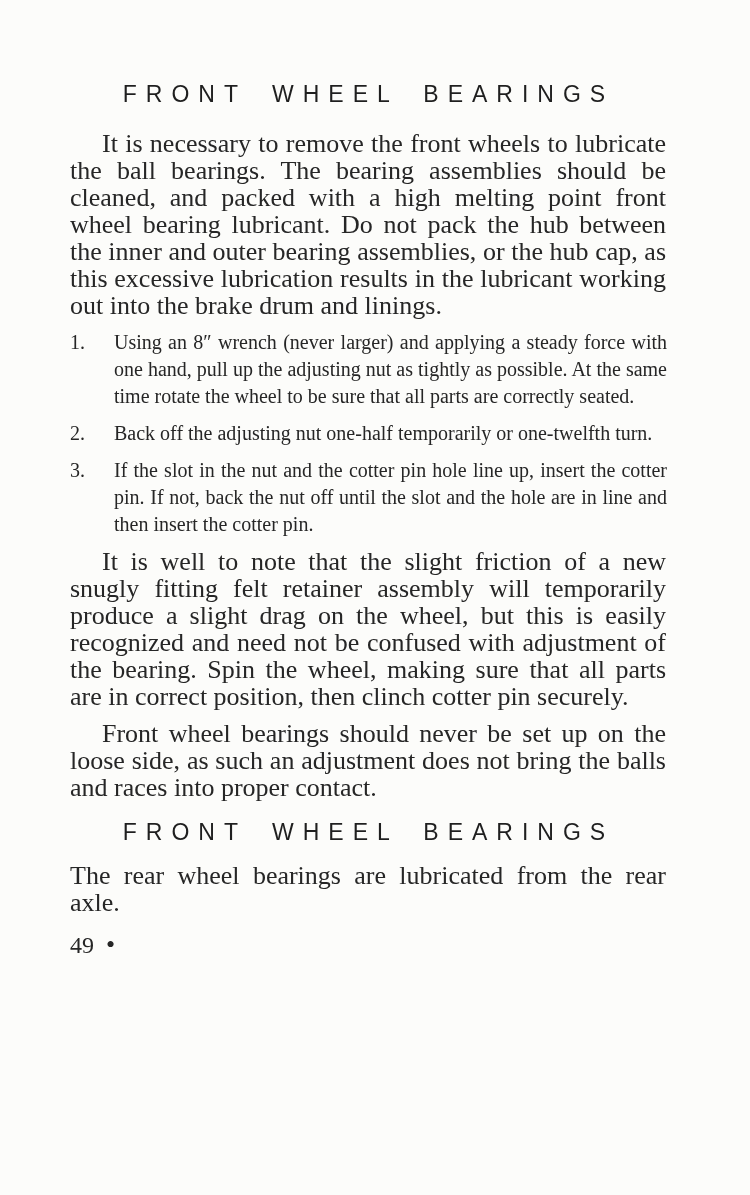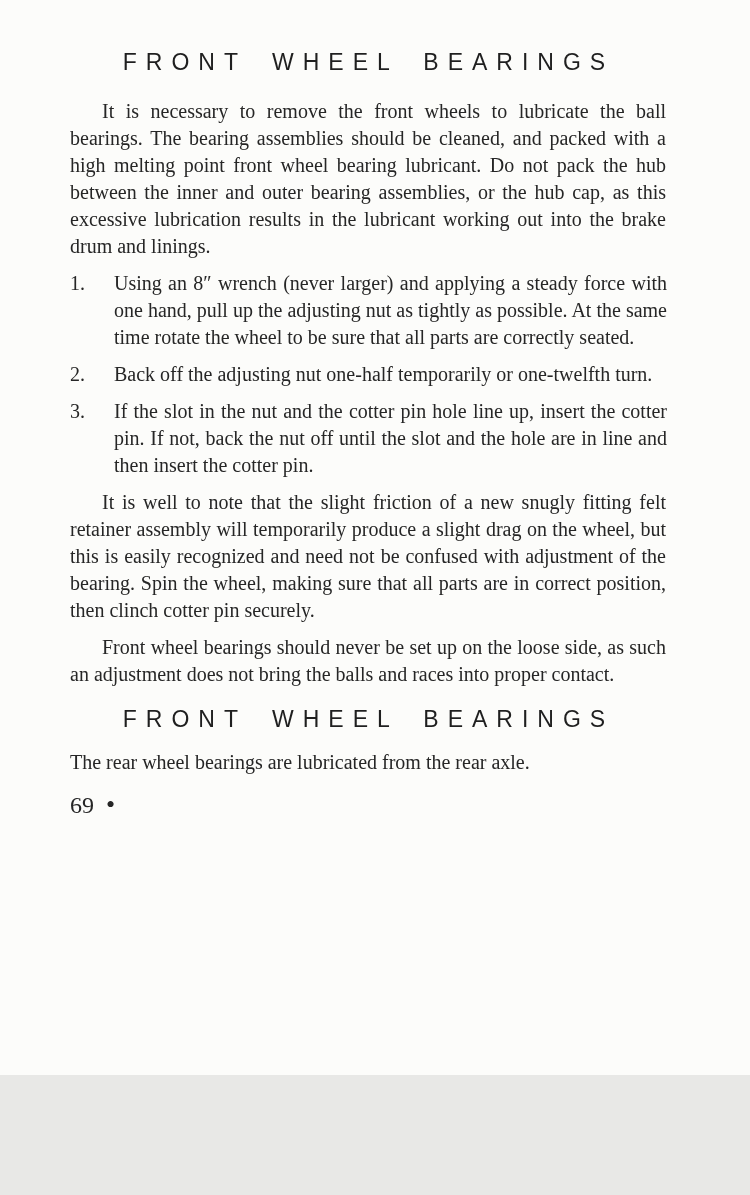--- a/index.html
+++ b/index.html
@@ -3,47 +3,47 @@
 <meta charset="utf-8">
 <style>
   html, body {
     margin: 0;
     padding: 0;
     background: #e8e8e6;
   }
   .page {
     position: relative;
     width: 750px;
-    height: 1075px;
+    height: 1195px;
     margin: 0 auto;
     background: #fcfcfa;
     color: #262626;
     box-sizing: border-box;
-    padding: 46px 83px 0 70px;
+    padding: 78px 83px 0 70px;
     font-family: "Liberation Serif", serif;
     overflow: hidden;
   }
   .heading {
     font-family: "Liberation Sans", sans-serif;
     font-weight: 400;
     font-size: 23px;
     line-height: 32px;
     letter-spacing: 9px;
     word-spacing: 10px;
     text-align: center;
     color: #1f1f1f;
     margin: 0 0 20px 0;
     white-space: nowrap;
   }
   .heading.rear {
     margin: 16px 0 15px 0;
     line-height: 30px;
   }
   p.body-para {
-    font-size: 20px;
+    font-size: 26px;
     line-height: 27px;
     text-align: justify;
     margin: 0 1px 10px 0;
   }
   p.indent { text-indent: 32px; }
   .steps { margin: 0; }
   .step {
     display: flex;
     font-size: 20px;
     line-height: 27px;
@@ -99,17 +99,17 @@
 
   <p class="body-para indent">It is well to note that the slight friction of a new snugly fitting felt retainer assembly will temporarily produce a slight drag on the wheel, but this is easily recognized and need not be confused with adjustment of the bearing. Spin the wheel, making sure that all parts are in correct position, then clinch cotter pin securely.</p>
 
   <p class="body-para indent">Front wheel bearings should never be set up on the loose side, as such an adjustment does not bring the balls and races into proper contact.</p>
 
   <h2 class="heading rear">FRONT WHEEL BEARINGS</h2>
 
   <p class="body-para">The rear wheel bearings are lubricated from the rear axle.</p>
 
   <div class="footer">
-    <span>69</span>
+    <span>49</span>
     <span class="bullet">•</span>
   </div>
 
 </div>
 
 </body></html>

